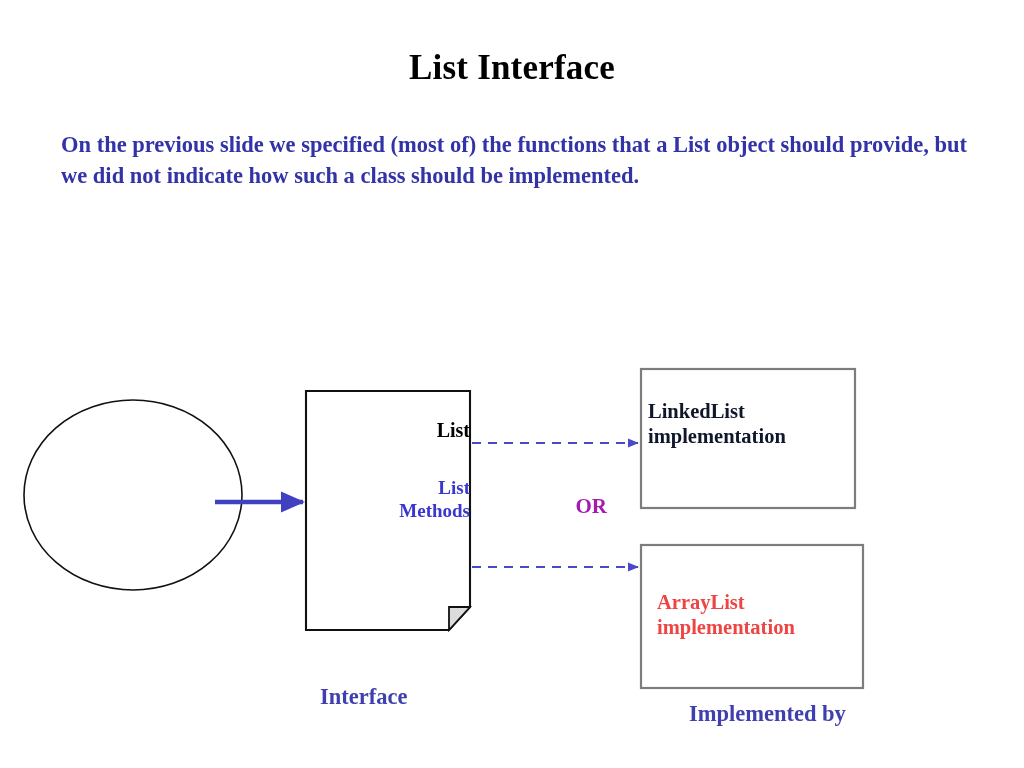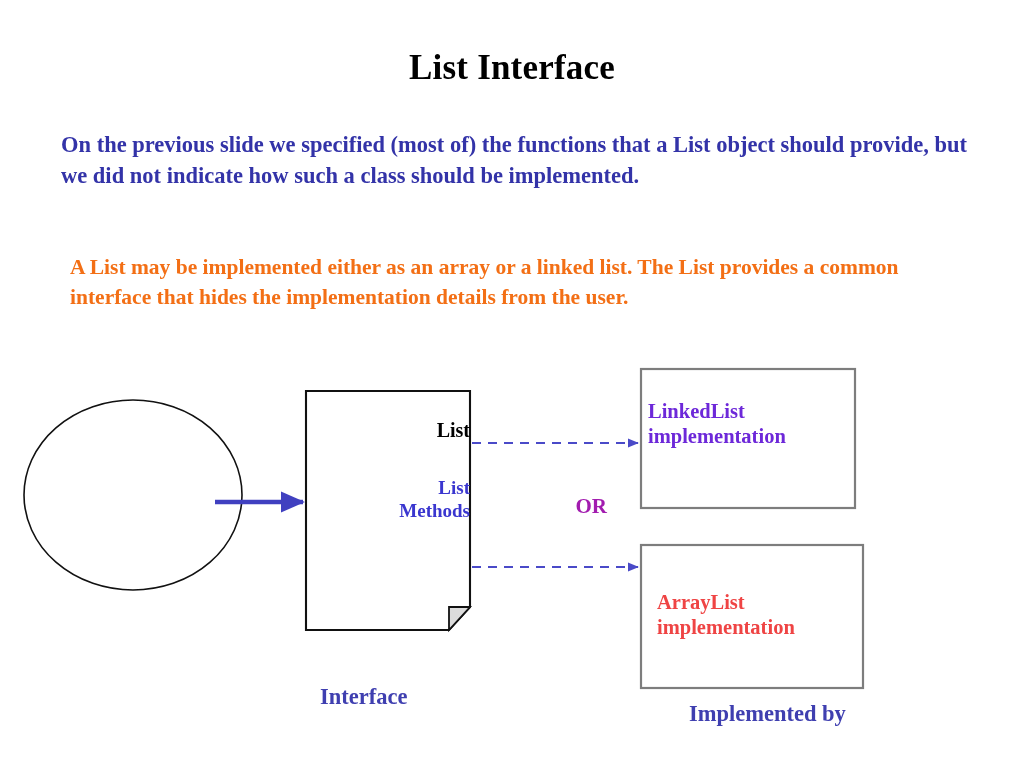--- a/index.html
+++ b/index.html
@@ -98,21 +98,21 @@
     width: 164px;
     font-size: 19px;
     color: #3a36cf;
   }
 
   .linkedlist-label {
     left: 648px;
     top: 399px;
     width: 206px;
     font-size: 20.5px;
-    color: #6d28d9;
+    color: #0f172a;
     text-align: left;
   }
 
   .arraylist-label {
     left: 657px;
     top: 590px;
     width: 206px;
     font-size: 20.5px;
     color: #ef4444;
     text-align: left;
@@ -148,21 +148,20 @@
 </style>
 </head>
 <body>
 
 <div id="slide">
 
   <div class="slide-title">List Interface</div>
 
   <div class="para para-blue">On the previous slide we specified (most of) the functions that a List object should provide, but we did not indicate how such a class should be implemented.</div>
 
-  <div class="para para-orange">A List may be implemented either as an array or a linked list.  The List provides a common interface that hides the implementation details from the user.</div>
 
   <svg id="diagram" viewBox="0 0 1024 768" width="1024" height="768">
 
     <defs>
       <marker id="arrowSolid" viewBox="0 0 10 10" refX="9.2" refY="5" markerWidth="5.2" markerHeight="5.2" orient="auto-start-reverse">
         <path d="M 0 0.6 L 10 5 L 0 9.4 z" fill="#4040c0"></path>
       </marker>
       <marker id="arrowDash" viewBox="0 0 10 10" refX="9.2" refY="5" markerWidth="5.0" markerHeight="5.0" orient="auto-start-reverse">
         <path d="M 0 0.8 L 10 5 L 0 9.2 z" fill="#4a4ac8"></path>
       </marker>

